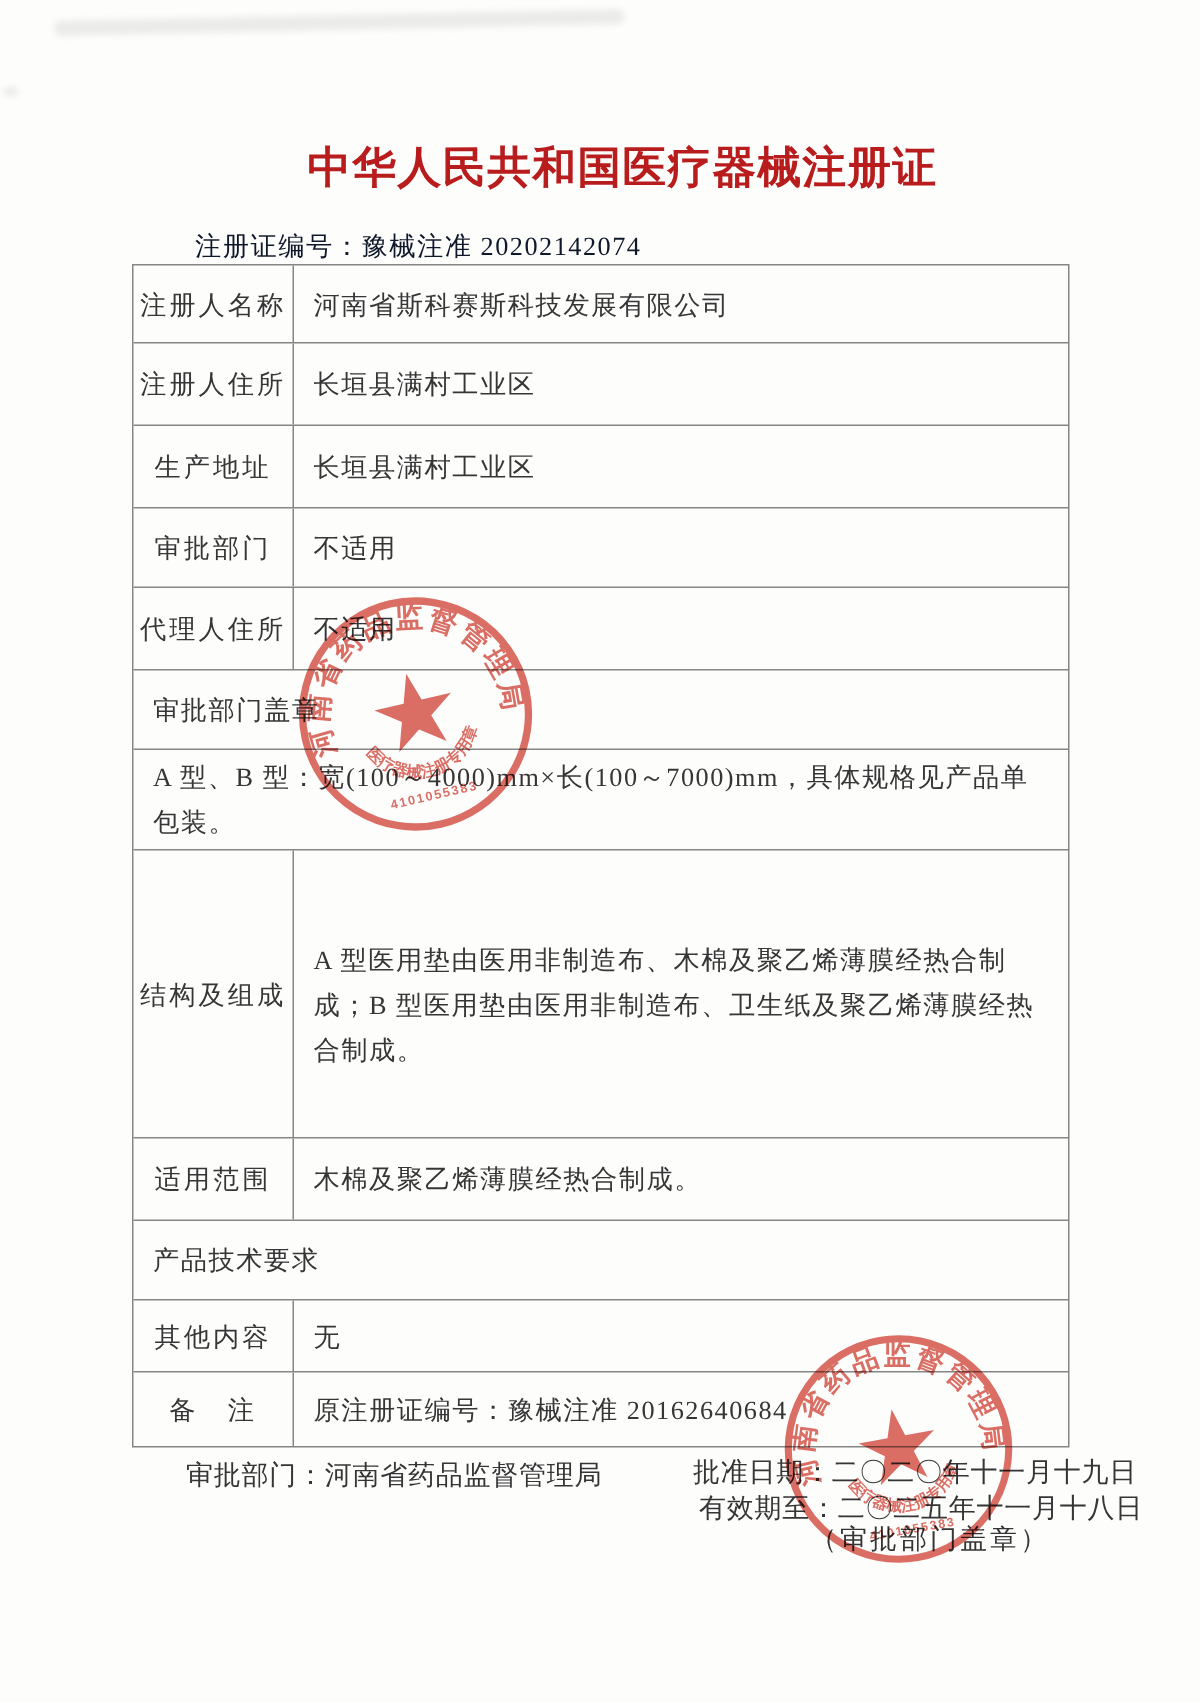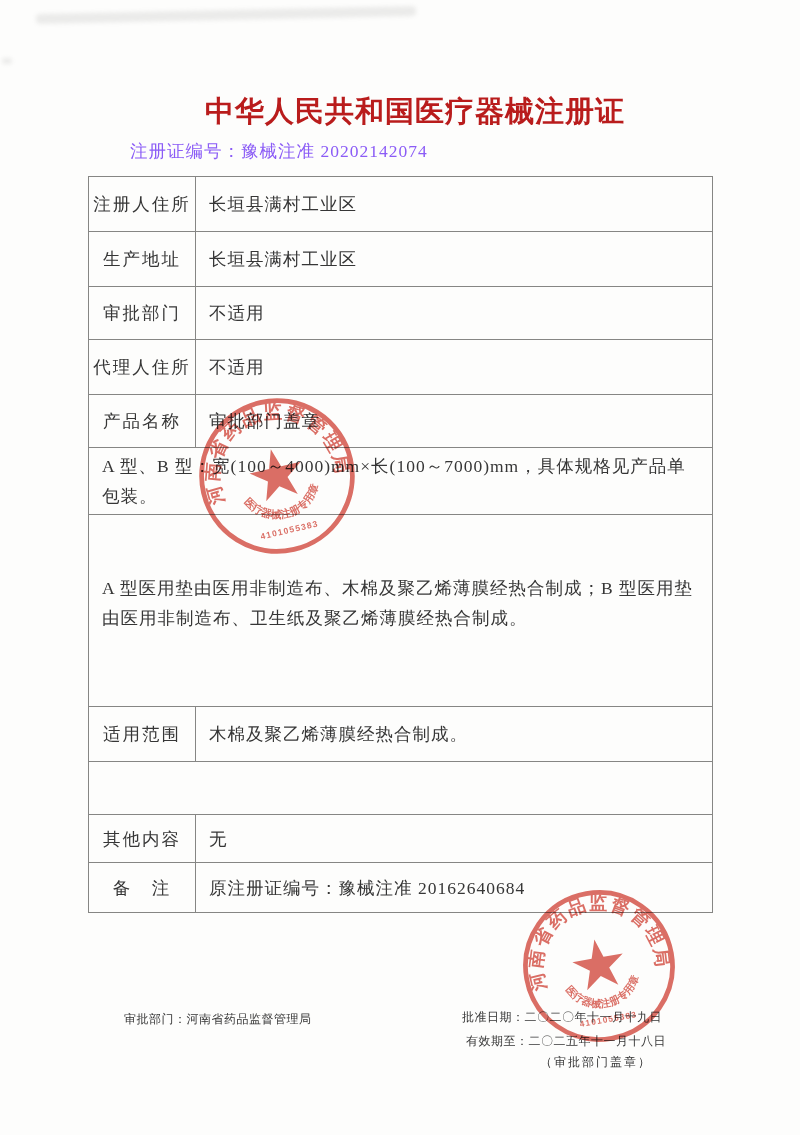--- a/index.html
+++ b/index.html
@@ -17,22 +17,22 @@
   .smudge { position:absolute; background:#9a9a98; opacity:.18; filter:blur(2px); border-radius:4px; }
   .smudge-1 { left:36px; top:10px; width:380px; height:10px; transform:rotate(-1.2deg); }
   .smudge-2 { left:2px; top:58px; width:10px; height:6px; }
 
   .title {
     position:absolute; left:0; top:92px; width:790px;
     text-align:center; font-size:29px; font-weight:bold;
     letter-spacing:1px; color:#b91c1c;margin-left:20px;
   }
   .regno {
-    position:absolute; left:130px; top:139px;
-    font-size:17.5px; letter-spacing:1px; color:#8b5cf6;
+    position:absolute; left:130px; top:152px;
+    font-size:17.5px; letter-spacing:1px; color:#0f172a;
   }
 
   .cert-table {
     position:absolute; left:88px; top:176px; width:625px;
     border:1px solid #868684;
     background:transparent;
   }
   .row { display:flex; border-bottom:1px solid #868684; }
   .row:last-child { border-bottom:none; }
   .cell { font-size:17.5px; color:#363636; }
@@ -41,21 +41,21 @@
     border-right:1px solid #868684;
     display:flex; align-items:center; justify-content:center;
     text-align:center; letter-spacing:2px; padding:0 4px;
   }
   .cell.value {
     flex:1; display:flex; align-items:center;
     padding:4px 16px 4px 13px; letter-spacing:1px; line-height:30px;
   }
   .cell.value.top-align { align-items:flex-start; padding-top:58px; }
 
-  .footer-line { position:absolute; font-size:12px; letter-spacing:.5px; color:#353535;margin-top:40px; }
+  .footer-line { position:absolute; font-size:18px; letter-spacing:.5px; color:#353535; }
   .f-dept  { left:124px; top:971px; }
   .f-date  { left:462px; top:969px; }
   .f-valid { left:466px; top:993px; }
   .f-seal  { left:540px; top:1014px; letter-spacing:2px; }
 
   .stamp {
     position:absolute; mix-blend-mode:multiply; opacity:.85;
     color:#d6564b;
   }
   .stamp svg { display:block; }
@@ -69,51 +69,56 @@
 <div class="page">
 
   <div class="smudge smudge-1"></div>
   <div class="smudge smudge-2"></div>
 
   <div class="title">中华人民共和国医疗器械注册证</div>
 
   <div class="regno"><span>注册证编号：</span><span>豫械注准 20202142074</span></div>
 
   <div class="cert-table">
+    <div class="row" style="height:52px">
+      <div class="cell label">注册人名称</div>
+      <div class="cell value">河南省斯科赛斯科技发展有限公司</div>
+    </div>
     <div class="row" style="height:55px">
       <div class="cell label">注册人住所</div>
       <div class="cell value">长垣县满村工业区</div>
     </div>
     <div class="row" style="height:55px">
       <div class="cell label">生产地址</div>
       <div class="cell value">长垣县满村工业区</div>
     </div>
     <div class="row" style="height:53px">
       <div class="cell label">审批部门</div>
       <div class="cell value">不适用</div>
     </div>
     <div class="row" style="height:55px">
       <div class="cell label">代理人住所</div>
       <div class="cell value">不适用</div>
     </div>
     <div class="row" style="height:53px">
-      <div class="cell label">产品名称</div>
       <div class="cell value">审批部门盖章</div>
     </div>
     <div class="row" style="height:67px">
       <div class="cell value">A 型、B 型：宽(100～4000)mm×长(100～7000)mm，具体规格见产品单包装。</div>
     </div>
     <div class="row" style="height:192px">
+      <div class="cell label">结构及组成</div>
       <div class="cell value top-align">A 型医用垫由医用非制造布、木棉及聚乙烯薄膜经热合制成；B 型医用垫由医用非制造布、卫生纸及聚乙烯薄膜经热合制成。</div>
     </div>
     <div class="row" style="height:55px">
       <div class="cell label">适用范围</div>
       <div class="cell value">木棉及聚乙烯薄膜经热合制成。</div>
     </div>
     <div class="row" style="height:53px">
+      <div class="cell value">产品技术要求</div>
     </div>
     <div class="row" style="height:48px">
       <div class="cell label">其他内容</div>
       <div class="cell value">无</div>
     </div>
     <div class="row" style="height:49px">
       <div class="cell label">备　注</div>
       <div class="cell value">原注册证编号：豫械注准 20162640684</div>
     </div>
   </div>

